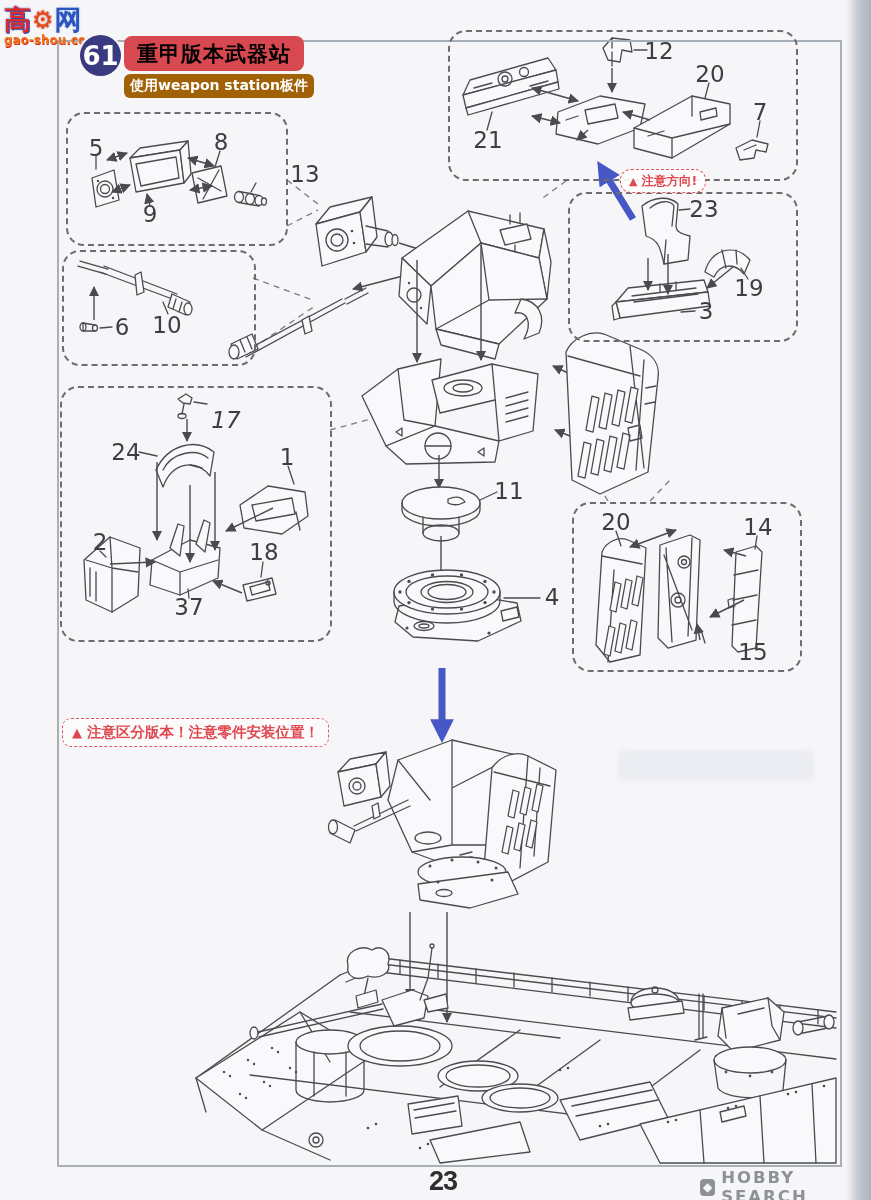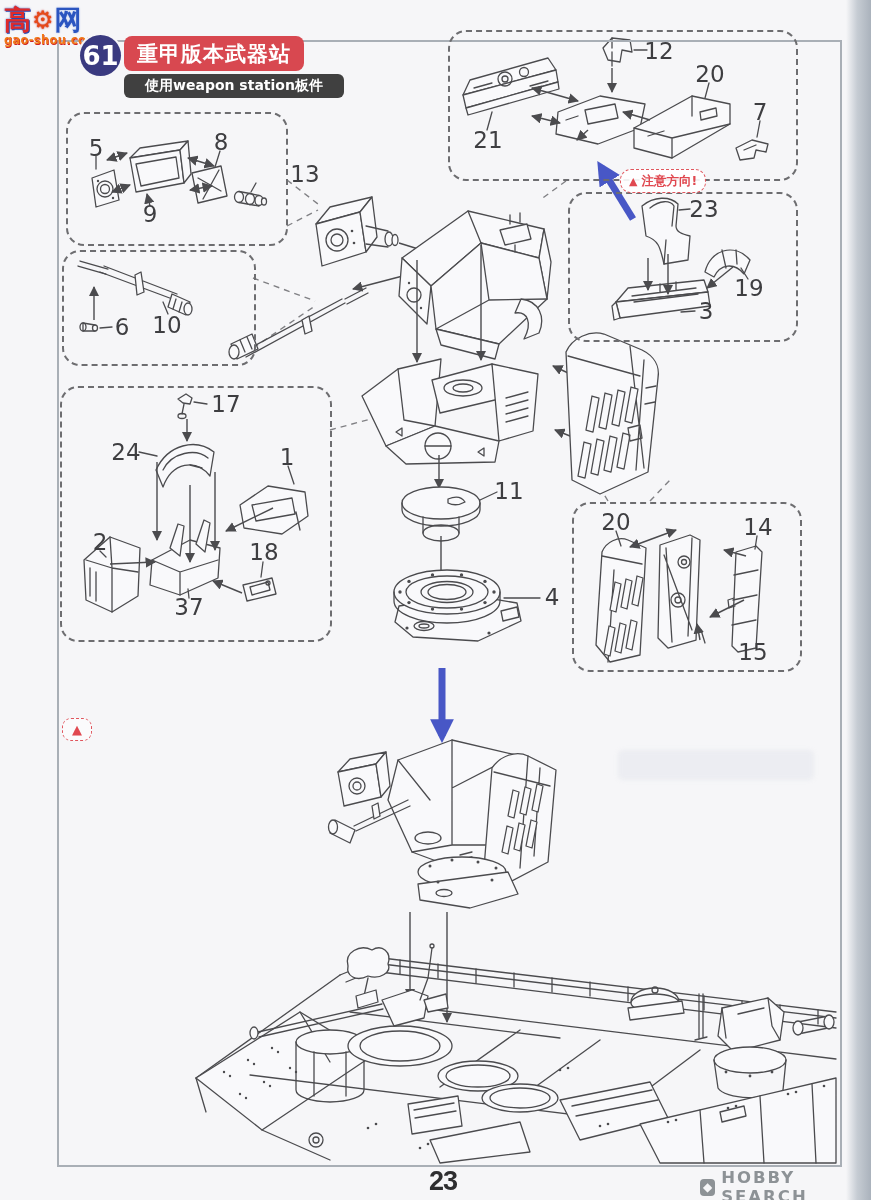--- a/index.html
+++ b/index.html
@@ -27,24 +27,24 @@
   .wm-row{display:flex;align-items:center;gap:1px;}
   .wm-cn{font-size:27px;font-weight:bold;line-height:1;}
   .wm-red{color:#e02a2a;text-shadow:0 0 2px #2b4bb0,1px 1px 0 #2b4bb0;}
   .wm-blue{color:#2b55c0;text-shadow:0 0 2px #9db4e8;}
   .wm-gear{font-size:24px;color:#e64a19;text-shadow:0 0 2px #c01818;line-height:1;}
   .wm-url{font-size:11.5px;font-weight:bold;color:#f07818;text-shadow:0.6px 0.6px 0 #d02020;letter-spacing:0.3px;}
   
   .step-circle{left:80px;top:35px;width:41px;height:41px;border-radius:50%;background:#3a3a80;
     color:#fff;font-size:26px;font-weight:bold;display:flex;align-items:center;justify-content:center;
     box-shadow:0 0 0 2px #f6f6f8;}
-  .step-title{left:124px;top:36px;height:35px;background:#d84850;border-radius:8px;color:#ffffff;
+  .step-title{left:124px;top:36px;height:35px;background:#d84850;border-radius:8px;color:#000000;
     font-size:21px;font-weight:bold;display:flex;align-items:center;padding:0 13px;letter-spacing:1px;}
-  .step-subtitle{left:124px;top:74px;height:24px;background:#404040;border-radius:6px;color:#fff;
-    font-size:14px;font-weight:bold;display:flex;align-items:center;padding:0 21px;}
+  .step-subtitle{left:124px;top:74px;height:24px;background:#a16207;border-radius:6px;color:#fff;
+    font-size:14px;font-weight:bold;display:flex;align-items:center;padding:0 6px;}
   
   .warn-dir{left:620px;top:169px;height:22px;background:rgba(255,255,255,0.9);border:1.5px dashed #e0565e;
     border-radius:11px;color:#e04850;font-size:12.5px;font-weight:bold;display:flex;align-items:center;
     padding:0 8px;gap:4px;}
   .warn-tri{color:#e04850;font-size:11px;line-height:1;}
   .complete-tag{left:66px;top:684px;background:#d84850;border-radius:6px;color:#fff;font-size:16px;
     font-weight:bold;padding:5px 10px;letter-spacing:0.5px;}
   .warn-ver{left:62px;top:718px;border:1.5px dashed #e0565e;border-radius:9px;color:#e04850;
     font-size:14.5px;font-weight:bold;background:rgba(255,255,255,0.6);
     padding:4px 9px;display:flex;align-items:center;gap:5px;}
@@ -468,30 +468,31 @@
   <div class="abs gbox" style="left:568px;top:192px;width:226px;height:146px;"></div>
   <div class="abs gbox" style="left:572px;top:502px;width:226px;height:166px;"></div>
 
   <div class="abs warn-dir">
     <span class="warn-tri">▲</span>
     <span>注意方向!</span>
   </div>
 
   <div class="abs warn-ver">
     <span class="warn-tri">▲</span>
+    <span>注意区分版本！注意零件安装位置！</span>
   </div>
 
   <div id="part-labels">
       <div class="part-label" style="left: 96px; top: 148px;">5</div>
       <div class="part-label" style="left: 221px; top: 142px;">8</div>
       <div class="part-label" style="left: 150px; top: 214px;">9</div>
       <div class="part-label" style="left: 257px; top: 174px; margin-left: 48px;">13</div>
       <div class="part-label" style="left: 122px; top: 327px;">6</div>
       <div class="part-label" style="left: 167px; top: 325px;">10</div>
-      <div class="part-label" style="left: 226px; top: 404px;">17</div>
+      <div class="part-label" style="left: 226px; top: 420px; font-style: italic;">17</div>
       <div class="part-label" style="left: 126px; top: 452px;">24</div>
       <div class="part-label" style="left: 287px; top: 457px;">1</div>
       <div class="part-label" style="left: 100px; top: 542px;">2</div>
       <div class="part-label" style="left: 189px; top: 607px;">37</div>
       <div class="part-label" style="left: 264px; top: 552px;">18</div>
       <div class="part-label" style="left: 488px; top: 140px;">21</div>
       <div class="part-label" style="left: 659px; top: 51px;">12</div>
       <div class="part-label" style="left: 710px; top: 74px;">20</div>
       <div class="part-label" style="left: 760px; top: 112px;">7</div>
       <div class="part-label" style="left: 704px; top: 209px;">23</div>

